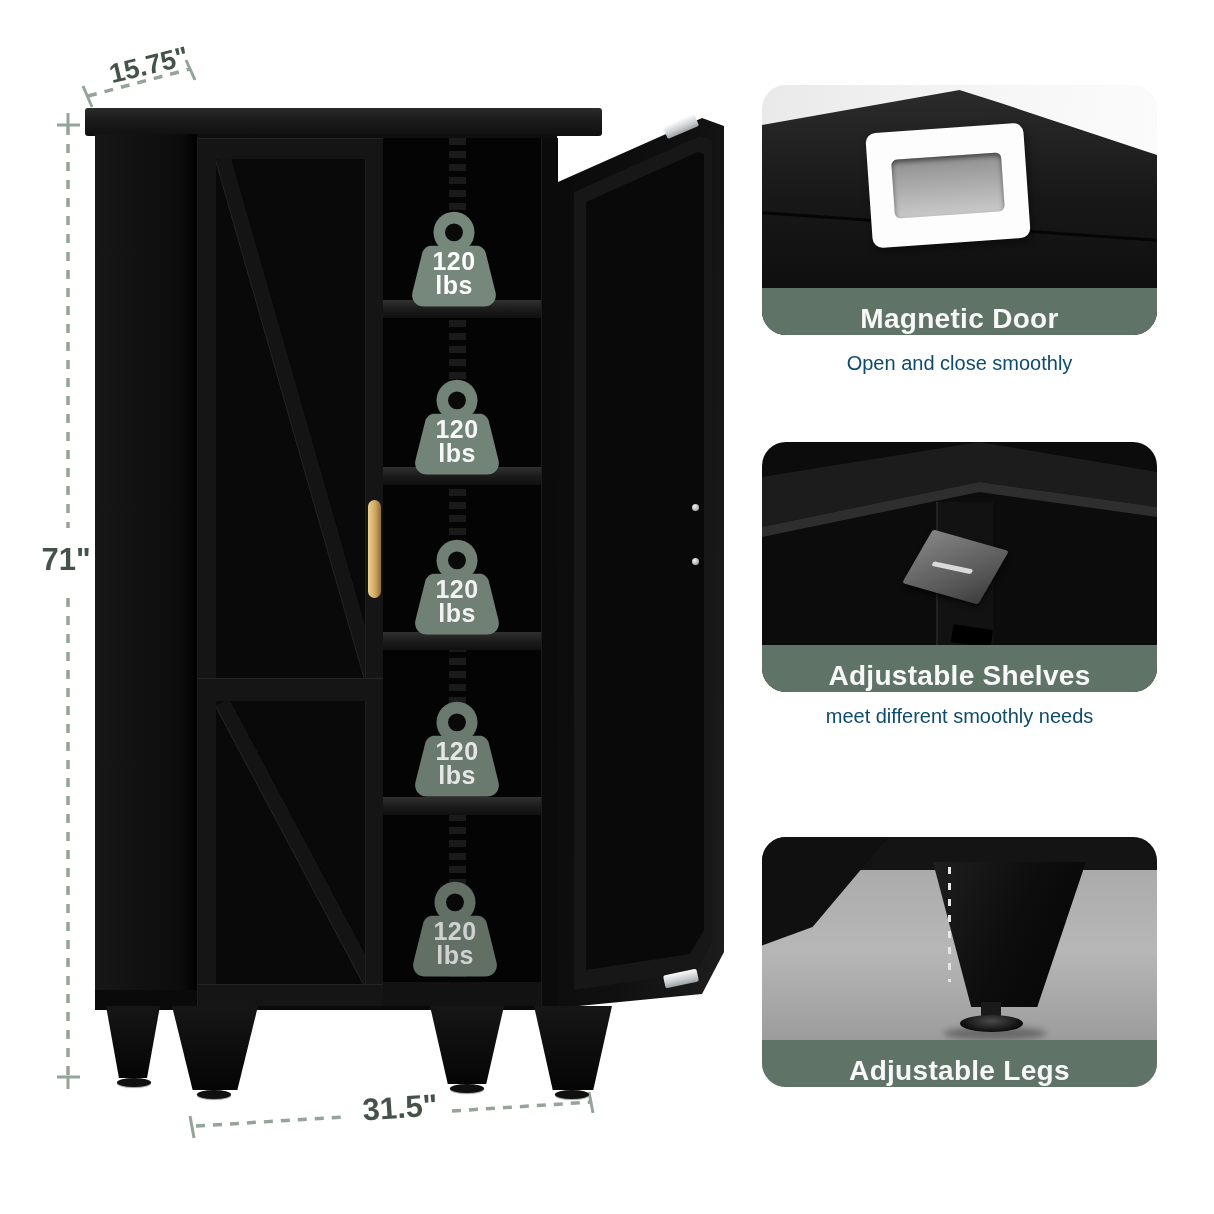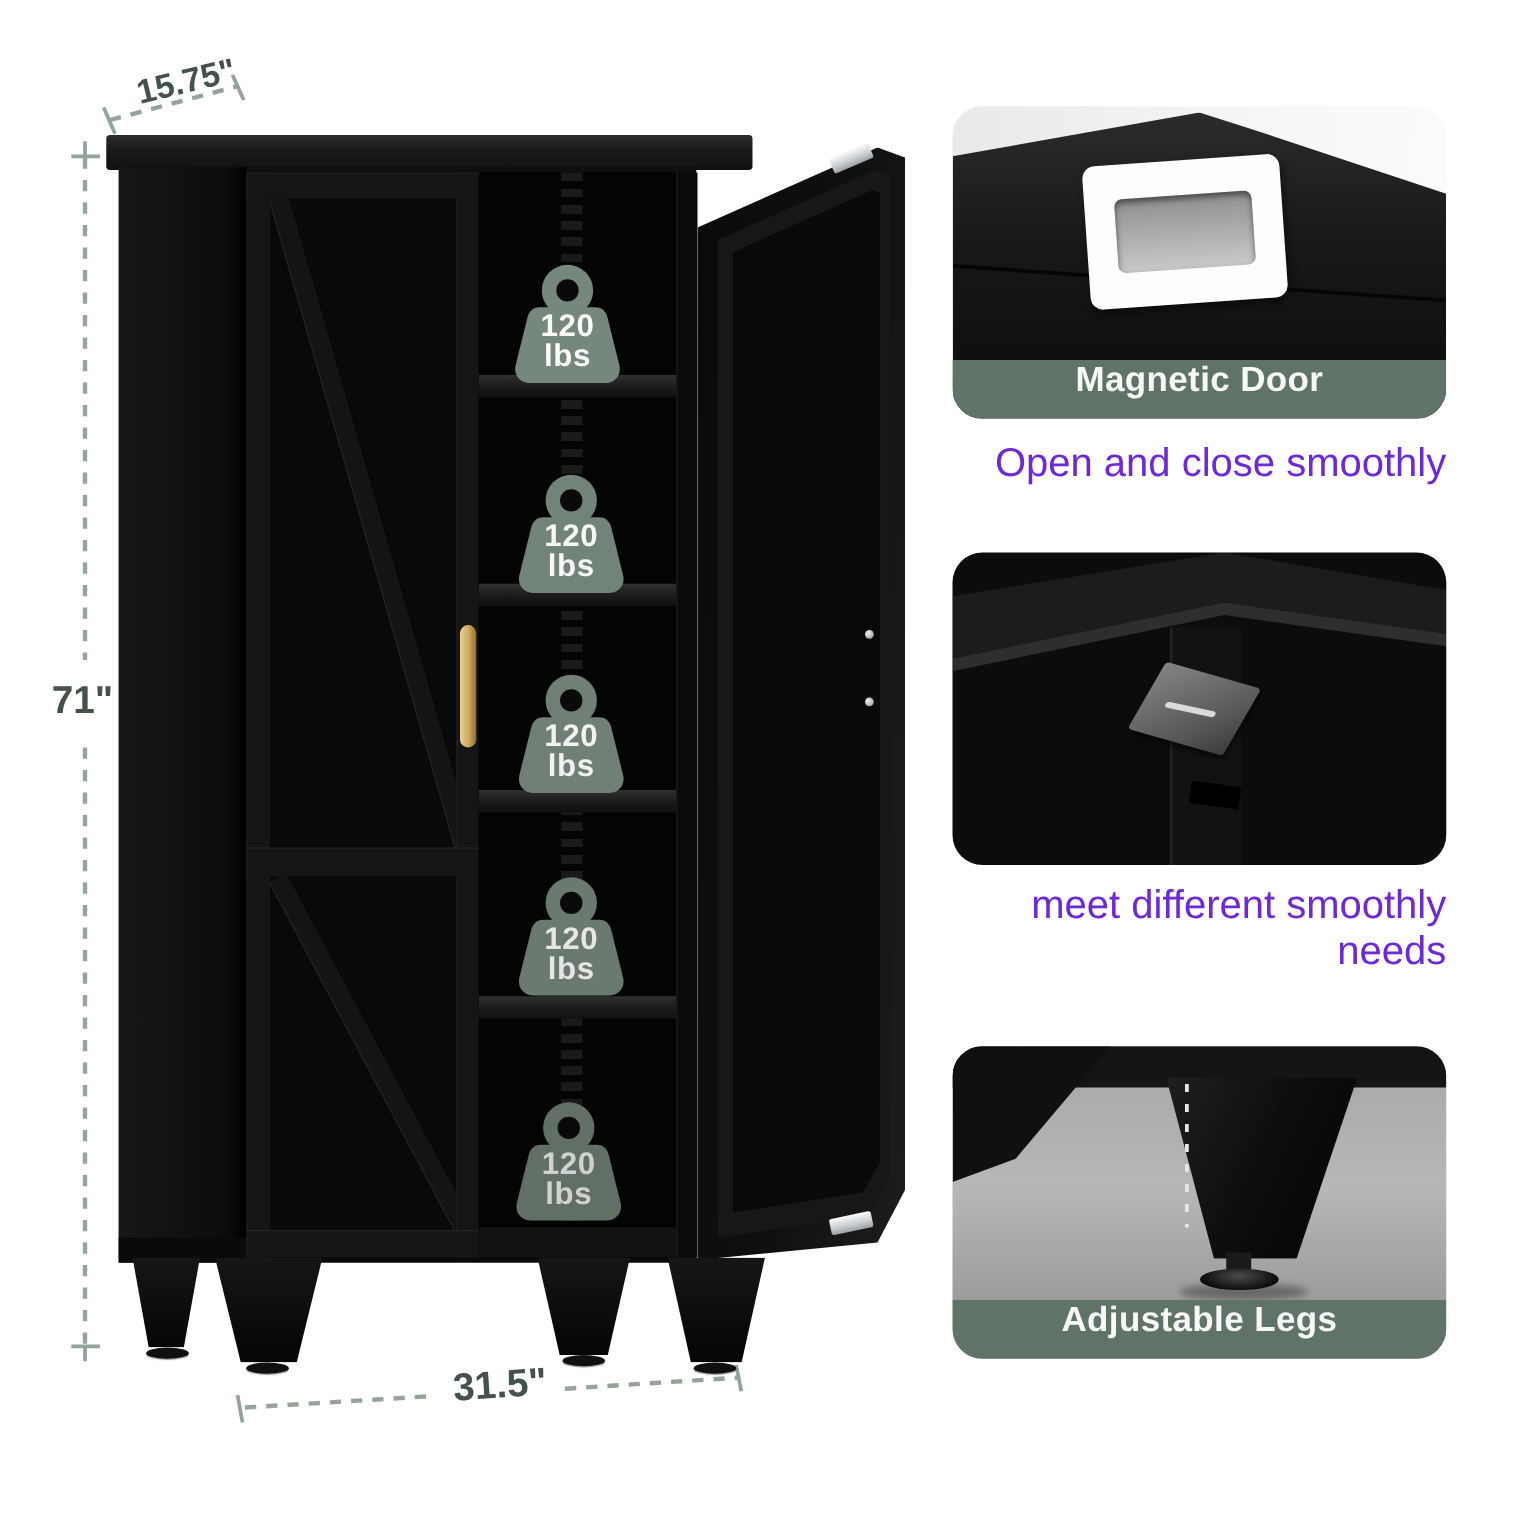--- a/index.html
+++ b/index.html
@@ -73,23 +73,23 @@
   .w3{left:412px;top:538px;filter:brightness(.95);} .w4{left:412px;top:700px;filter:brightness(.9);}
   .w5{left:410px;top:880px;filter:brightness(.82);}
   .weight svg{position:absolute;inset:0;width:100%;height:100%;}
   .weight-label{position:absolute;left:0;right:0;top:40%;text-align:center;color:#fff;font-weight:bold;
                 font-size:25px;line-height:.94;letter-spacing:.5px;}
   .weight-label span{display:block;}
 
   
   .card-photo{position:absolute;left:762px;width:395px;height:250px;border-radius:24px;overflow:hidden;}
   .banner{position:absolute;left:0;bottom:0;width:100%;height:47px;background:var(--banner-green,#5f7366);
-          display:flex;align-items:flex-start;justify-content:center;}
+          display:flex;align-items:flex-end;justify-content:center;}
   .banner-title{color:var(--banner-text,#f8f8f8);font-weight:bold;font-size:28px;letter-spacing:.3px;}
-  .caption{position:absolute;left:762px;width:395px;text-align:right;font-size:32px;color:#6d28d9;}
+  .caption{position:absolute;left:762px;width:395px;text-align:center;font-size:20px;color:#0c4a6e;}
 
   .photo1{top:85px;background:linear-gradient(100deg,#e9e9e9 0%,#f7f7f7 60%,#fcfcfc 100%);}
   .c1-slab{position:absolute;inset:0;background:linear-gradient(180deg,#2c2c2c 0%,#181818 45%,#0b0b0b 100%);
            clip-path:polygon(0 16%,50% 2%,60% 7%,100% 28%,100% 100%,0 100%);}
   .c1-slab-line{position:absolute;left:0;top:56%;width:100%;height:3px;background:#060606;transform:rotate(4deg);}
   .c1-catch{position:absolute;left:27%;top:17%;width:40%;height:46%;background:#fdfdfd;border-radius:10px;
             transform:rotate(-4deg);box-shadow:2px 4px 8px rgba(0,0,0,.45);}
   .c1-recess{position:absolute;left:15%;top:24%;width:70%;height:52%;border-radius:6px;
              background:linear-gradient(180deg,#8f8f8f,#c9c9c9);box-shadow:inset 0 3px 5px rgba(0,0,0,.5);}
 
@@ -253,20 +253,23 @@
   <div class="caption" style="top:352px;">Open and close smoothly</div>
 
   <div class="card-photo photo2">
     <div class="c2-top"></div>
     <div class="c2-edge"></div>
     <div class="c2-post"></div>
     <div class="c2-clip">
       <div class="c2-clip-hl"></div>
     </div>
     <div class="c2-slot"></div>
+    <div class="banner">
+      <span class="banner-title">Adjustable Shelves</span>
+    </div>
   </div>
   <div class="caption" style="top:705px;">meet different smoothly needs</div>
 
   <div class="card-photo photo3">
     <div class="c3-band"></div>
     <div class="c3-leg-left"></div>
     <div class="c3-leg-main"></div>
     <div class="c3-seam"></div>
     <div class="c3-shadow"></div>
     <div class="c3-stem"></div>

